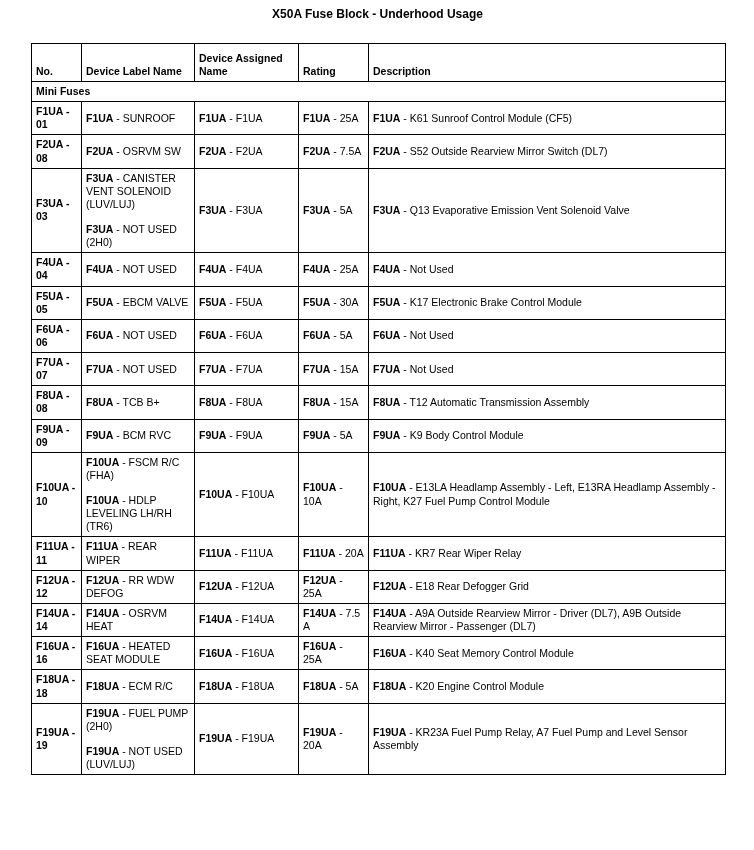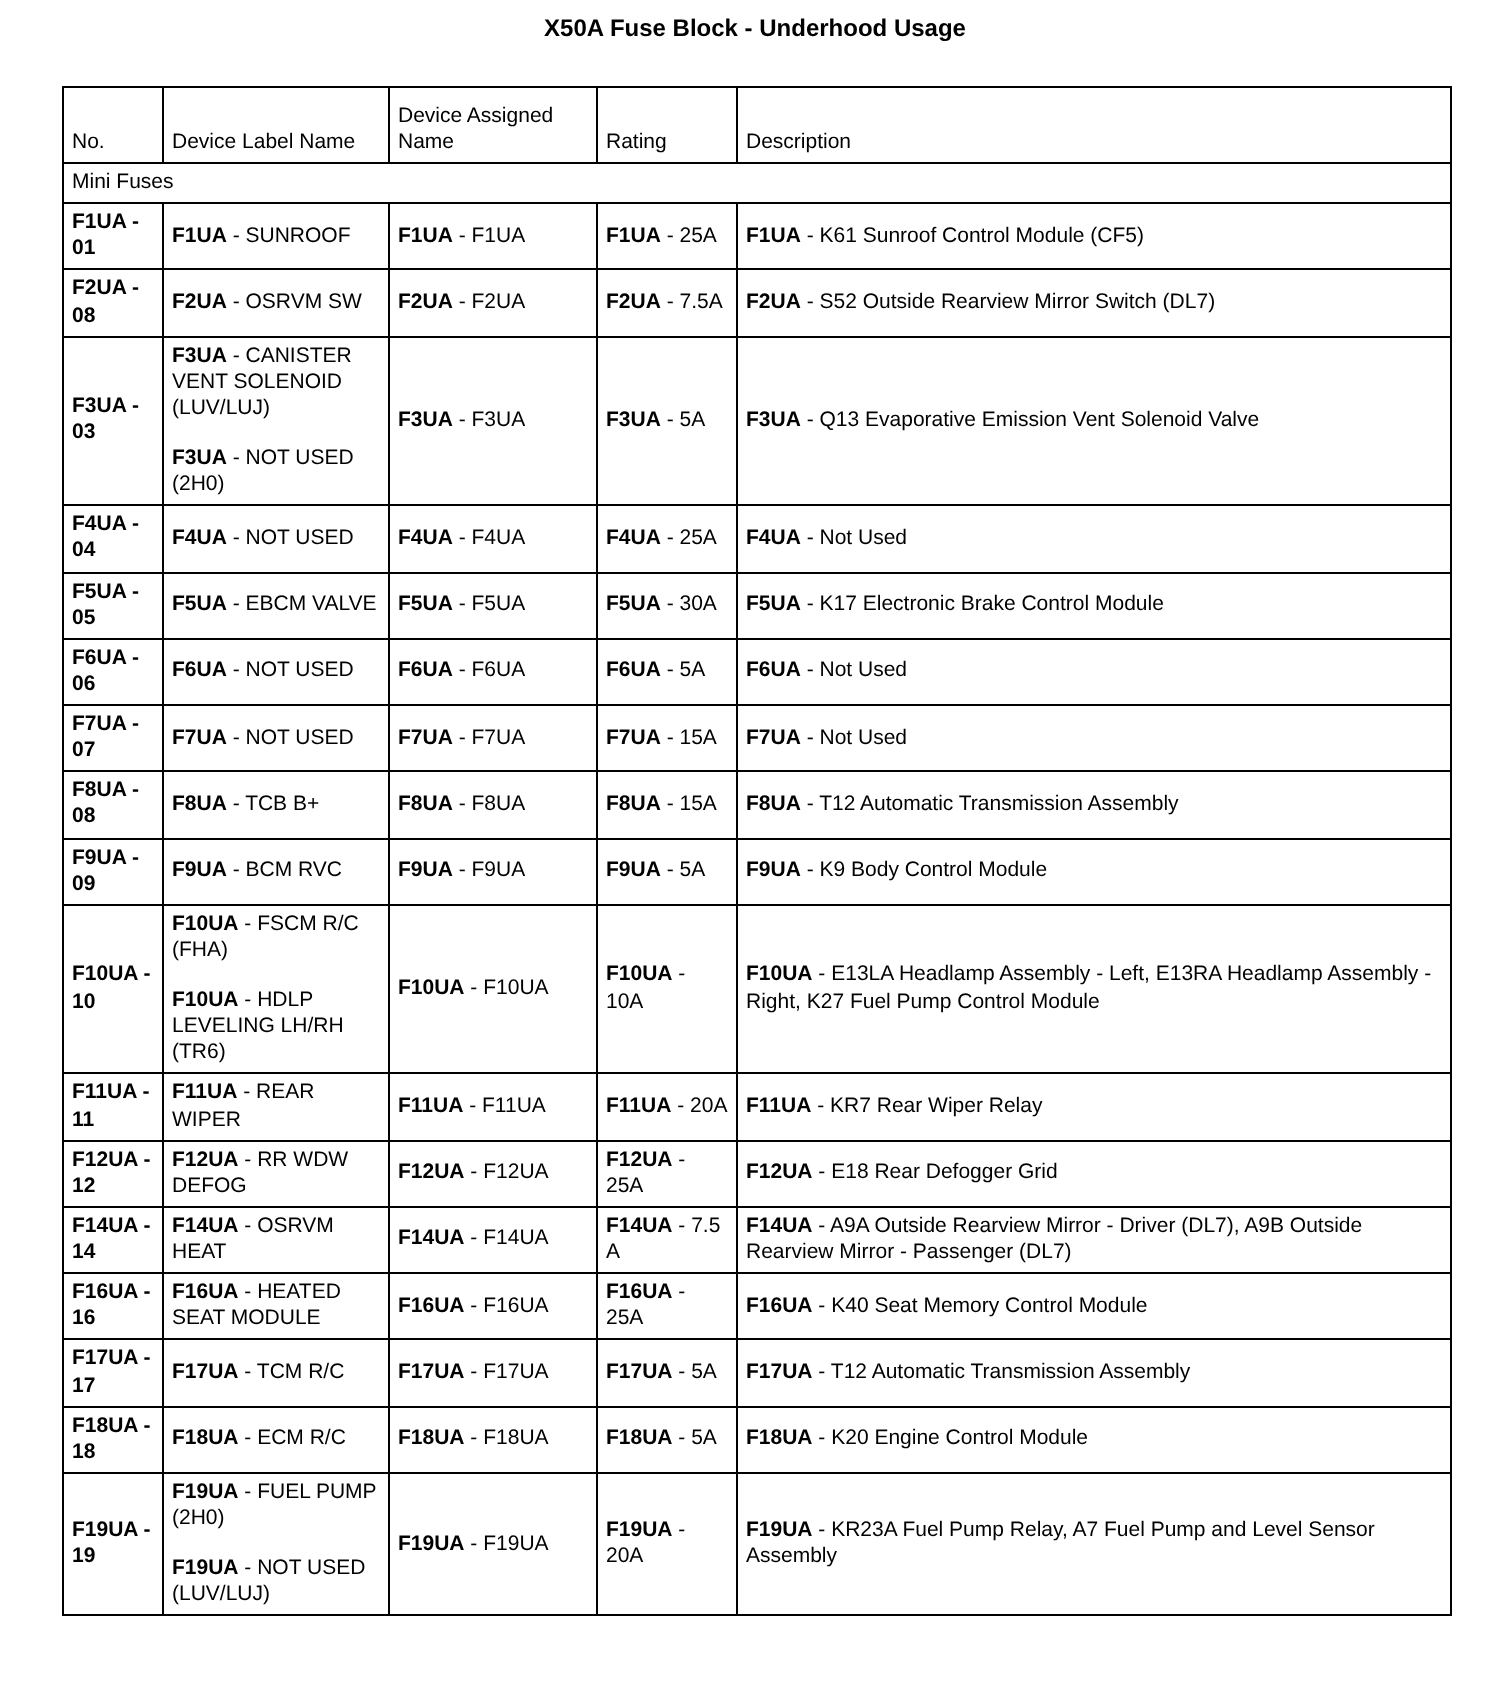--- a/index.html
+++ b/index.html
@@ -32,28 +32,28 @@
   .fuse-table th,
   .fuse-table td {
     border: 1px solid #000000;
     padding: 3px 4px;
     text-align: left;
     overflow: hidden;
     word-wrap: break-word;
   }
   .fuse-table th {
     vertical-align: bottom;
-    font-weight: normal;
+    font-weight: bold;
     height: 31px;
   }
   .fuse-table td {
     vertical-align: middle;
   }
   .fuse-table td.section {
-    font-weight: normal;
+    font-weight: bold;
     height: 13px;
   }
   .fuse-table td p {
     margin: 0;
   }
   .fuse-table td p + p {
     margin-top: 12px;
   }
   .fuse-table td.col-no {
     font-weight: bold;
@@ -282,34 +282,20 @@
             <p><b>F16UA</b> - HEATED SEAT MODULE</p>
           </td>
           <td><b>F16UA</b> - F16UA</td>
           <td><b>F16UA</b> - 25A</td>
           <td>
             <p><b>F16UA</b> - K40 Seat Memory Control Module</p>
           </td>
         </tr>
         <tr>
           <td class="col-no">
-            <div>F17UA -</div>
-            <div>17</div>
-          </td>
-          <td>
-            <p><b>F17UA</b> - TCM R/C</p>
-          </td>
-          <td><b>F17UA</b> - F17UA</td>
-          <td><b>F17UA</b> - 5A</td>
-          <td>
-            <p><b>F17UA</b> - T12 Automatic Transmission Assembly</p>
-          </td>
-        </tr>
-        <tr>
-          <td class="col-no">
             <div>F18UA -</div>
             <div>18</div>
           </td>
           <td>
             <p><b>F18UA</b> - ECM R/C</p>
           </td>
           <td><b>F18UA</b> - F18UA</td>
           <td><b>F18UA</b> - 5A</td>
           <td>
             <p><b>F18UA</b> - K20 Engine Control Module</p>

